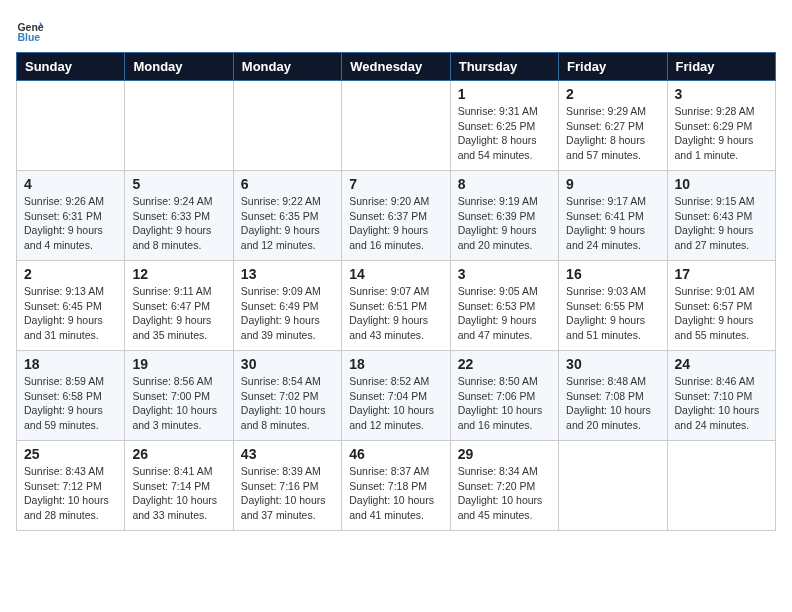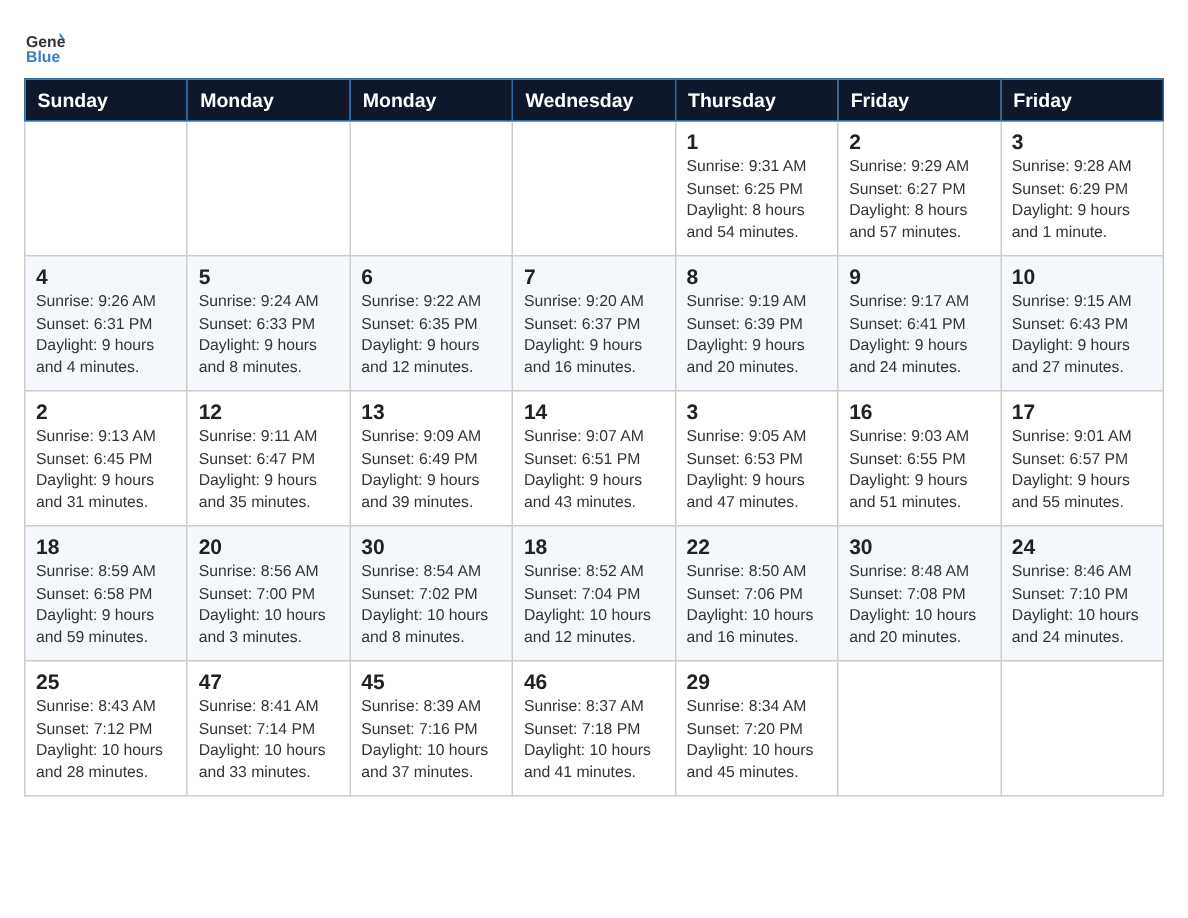--- a/index.html
+++ b/index.html
@@ -182,21 +182,21 @@
           <span class="day-number">17</span>
           <div class="day-info">Sunrise: 9:01 AM<br>Sunset: 6:57 PM<br>Daylight: 9 hours and 55 minutes.</div>
         </td>
       </tr>
       <tr>
         <td>
           <span class="day-number">18</span>
           <div class="day-info">Sunrise: 8:59 AM<br>Sunset: 6:58 PM<br>Daylight: 9 hours and 59 minutes.</div>
         </td>
         <td>
-          <span class="day-number">20</span>
+          <span class="day-number">19</span>
           <div class="day-info">Sunrise: 8:56 AM<br>Sunset: 7:00 PM<br>Daylight: 10 hours and 3 minutes.</div>
         </td>
         <td>
           <span class="day-number">30</span>
           <div class="day-info">Sunrise: 8:54 AM<br>Sunset: 7:02 PM<br>Daylight: 10 hours and 8 minutes.</div>
         </td>
         <td>
           <span class="day-number">18</span>
           <div class="day-info">Sunrise: 8:52 AM<br>Sunset: 7:04 PM<br>Daylight: 10 hours and 12 minutes.</div>
         </td>
@@ -212,25 +212,25 @@
           <span class="day-number">24</span>
           <div class="day-info">Sunrise: 8:46 AM<br>Sunset: 7:10 PM<br>Daylight: 10 hours and 24 minutes.</div>
         </td>
       </tr>
       <tr>
         <td>
           <span class="day-number">25</span>
           <div class="day-info">Sunrise: 8:43 AM<br>Sunset: 7:12 PM<br>Daylight: 10 hours and 28 minutes.</div>
         </td>
         <td>
-          <span class="day-number">47</span>
+          <span class="day-number">26</span>
           <div class="day-info">Sunrise: 8:41 AM<br>Sunset: 7:14 PM<br>Daylight: 10 hours and 33 minutes.</div>
         </td>
         <td>
-          <span class="day-number">45</span>
+          <span class="day-number">43</span>
           <div class="day-info">Sunrise: 8:39 AM<br>Sunset: 7:16 PM<br>Daylight: 10 hours and 37 minutes.</div>
         </td>
         <td>
           <span class="day-number">46</span>
           <div class="day-info">Sunrise: 8:37 AM<br>Sunset: 7:18 PM<br>Daylight: 10 hours and 41 minutes.</div>
         </td>
         <td>
           <span class="day-number">29</span>
           <div class="day-info">Sunrise: 8:34 AM<br>Sunset: 7:20 PM<br>Daylight: 10 hours and 45 minutes.</div>
         </td>

